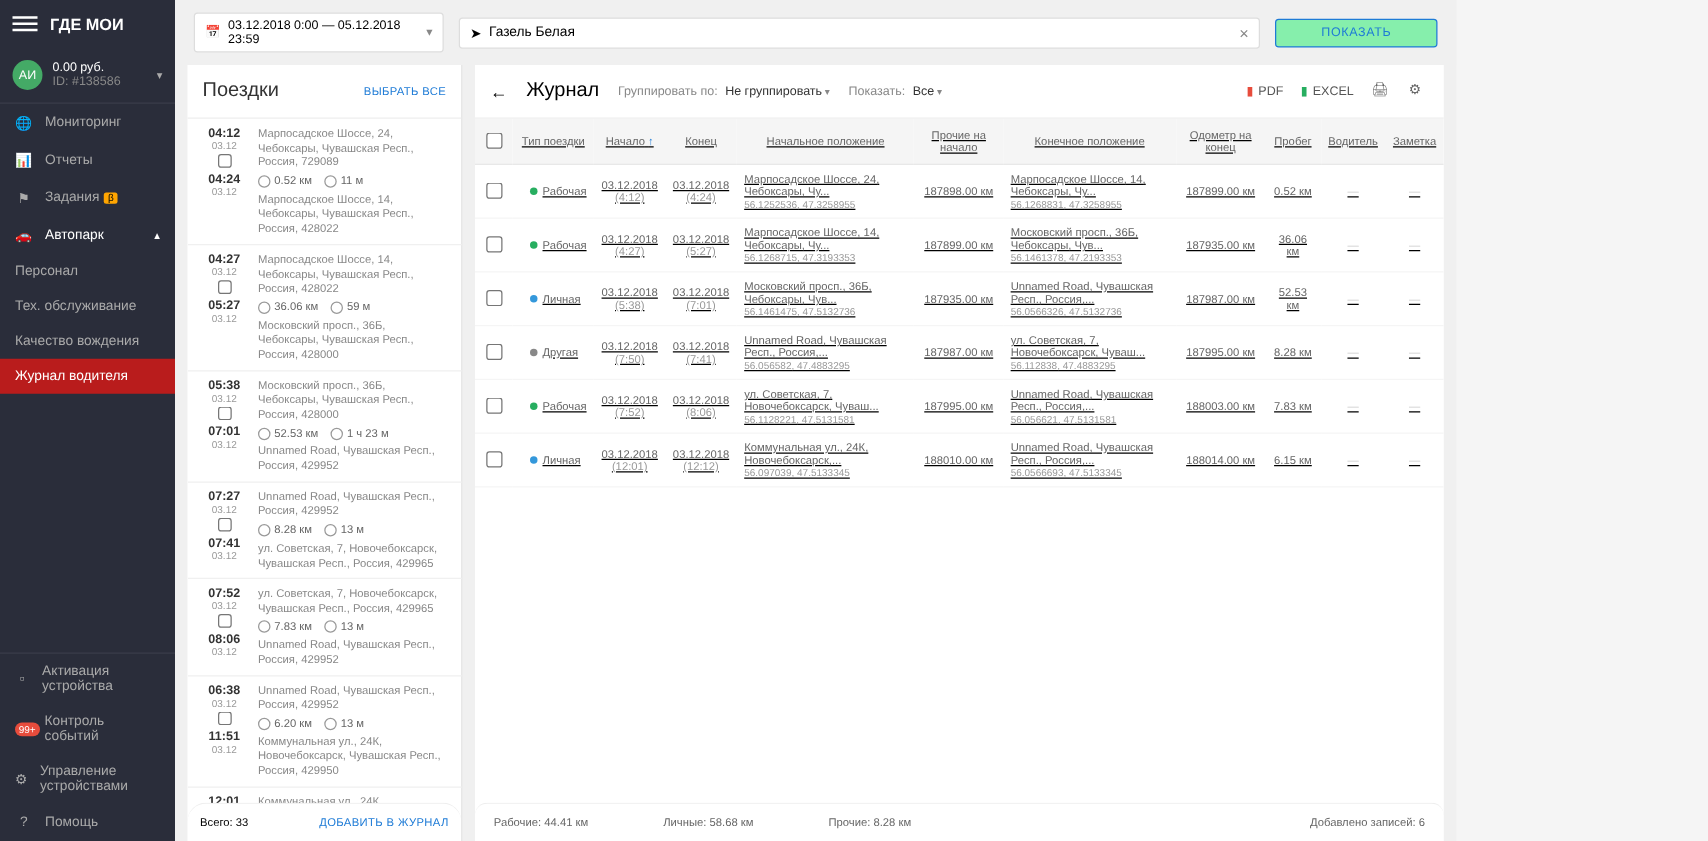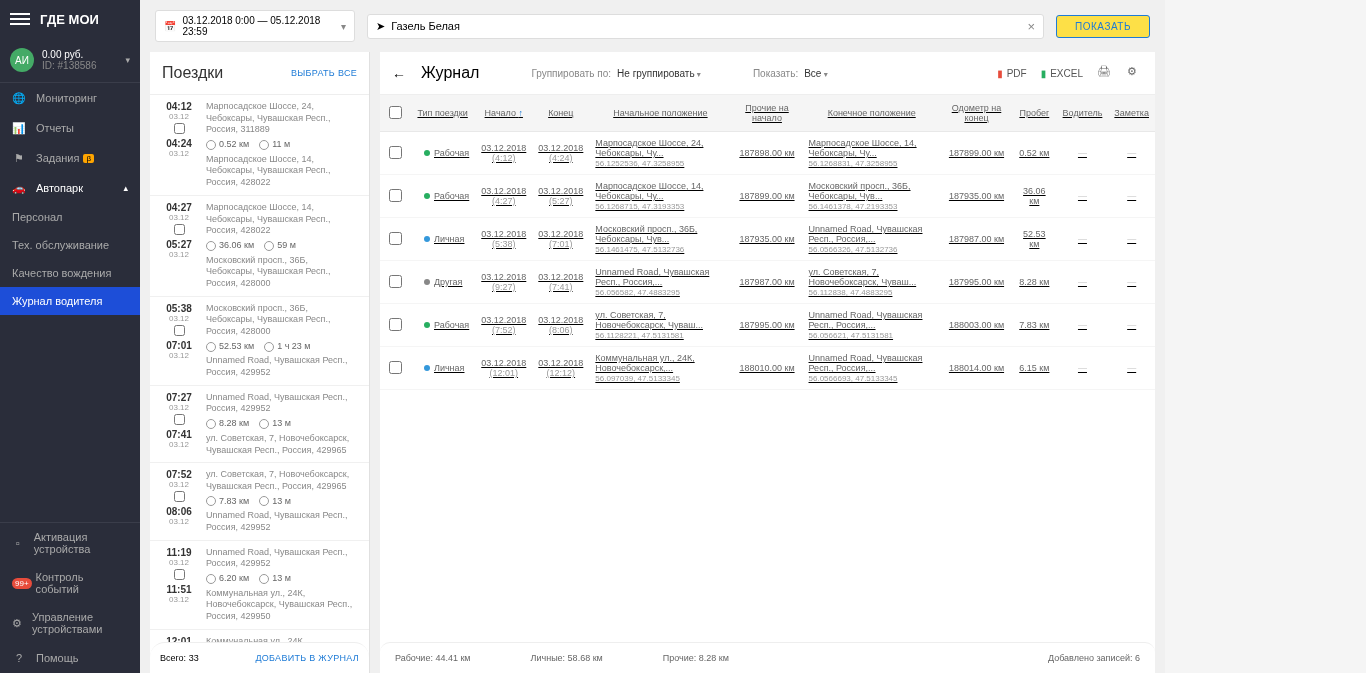--- a/index.html
+++ b/index.html
@@ -9,37 +9,37 @@
 .logo { display: flex; align-items: center; padding: 10px; color: #fff; font-size: 13px; font-weight: bold; }
 .hamburger { width: 20px; margin-right: 10px; cursor: pointer; }
 .hamburger span { display: block; height: 2px; background: #fff; margin: 3px 0; }
 .user-block { display: flex; align-items: center; padding: 10px; border-bottom: 1px solid #3a3d4a; }
 .avatar { width: 24px; height: 24px; border-radius: 50%; background: #4a6; color: #fff; display: flex; align-items: center; justify-content: center; font-size: 10px; margin-right: 8px; }
 .user-info { flex: 1; font-size: 10px; }
 .user-balance { color: #fff; }
 .user-id { color: #888; }
 .nav { flex: 1; overflow-y: auto; }
 .nav-item { display: flex; align-items: center; padding: 8px 12px; cursor: pointer; font-size: 11px; }
-.nav-item.active { background: #1d4ed8; color: #fff; }
+.nav-item.active { background: #b91c1c; color: #fff; }
 .nav-item.expanded { color: #fff; }
 .nav-sub { }
 .nav-icon { width: 16px; height: 16px; margin-right: 10px; display: inline-block; }
 .nav-chevron { margin-left: auto; font-size: 9px; }
 .badge-beta { background: #ffa500; color: #000; font-size: 8px; padding: 0 3px; border-radius: 2px; margin-left: 4px; }
 .nav-bottom { border-top: 1px solid #3a3d4a; }
 .badge-99 { background: #e74c3c; color: #fff; font-size: 8px; padding: 1px 3px; border-radius: 6px; margin-right: 4px; }
 
 .main { flex: 1; display: flex; flex-direction: column; background: #f0f0f0; }
 .topbar { display: flex; align-items: center; padding: 10px 15px; gap: 12px; background: #f0f0f0; }
 .date-picker { display: flex; align-items: center; background: #fff; border: 1px solid #ddd; padding: 4px 8px; border-radius: 3px; flex: 0 0 200px; font-size: 10px; }
 .date-picker .cal-icon { margin-right: 6px; }
 .object-picker { flex: 1; display: flex; align-items: center; background: #fff; border: 1px solid #ddd; padding: 4px 8px; border-radius: 3px; font-size: 11px; }
 .object-picker .arrow-icon { margin-right: 6px; }
 .object-picker .clear { margin-left: auto; cursor: pointer; font-size: 13px; color: #888; }
-.btn-show { background: #fde047; border: 1px solid #1e7bd6; color: #1e7bd6; padding: 5px 18px; border-radius: 3px; font-size: 10px; cursor: pointer; letter-spacing: 0.5px; }
+.btn-show { background: #86efac; border: 1px solid #1e7bd6; color: #1e7bd6; padding: 5px 36px; border-radius: 3px; font-size: 10px; cursor: pointer; letter-spacing: 0.5px; }
 
 .content { flex: 1; display: flex; overflow: hidden; }
 .trips-panel { width: 220px; background: #fff; border-right: 1px solid #e0e0e0; display: flex; flex-direction: column; margin-left: 10px; }
 .trips-header { display: flex; align-items: center; justify-content: space-between; padding: 12px; border-bottom: 1px solid #eee; }
 .trips-title { font-size: 16px; color: #333; }
 .select-all { color: #1e7bd6; font-size: 9px; cursor: pointer; letter-spacing: 0.3px; }
 .trips-list { flex: 1; overflow-y: auto; }
 .trip-item { display: flex; padding: 6px 10px; border-bottom: 1px solid #f0f0f0; font-size: 9px; }
 .trip-times { width: 38px; text-align: center; }
 .trip-time { font-size: 10px; color: #333; font-weight: bold; }
@@ -52,21 +52,21 @@
 .trip-stats span { display: flex; align-items: center; gap: 3px; }
 .stat-icon { width: 10px; height: 10px; border: 1px solid #999; border-radius: 50%; display: inline-block; }
 .trips-footer { display: flex; justify-content: space-between; padding: 10px; border-top: 1px solid #eee; font-size: 9px; border-radius: 15px; }
 .add-journal { color: #1e7bd6; cursor: pointer; letter-spacing: 0.3px; }
 
 .journal-panel { flex: 1; background: #fff; display: flex; flex-direction: column; margin: 0 10px; }
 .journal-header { display: flex; align-items: center; padding: 12px; gap: 15px; border-bottom: 1px solid #eee; }
 .back-arrow { cursor: pointer; font-size: 14px; }
 .journal-title { font-size: 16px; }
 .select-wrap { display: flex; align-items: center; gap: 6px; font-size: 10px; }
-.select-label { color: #888; margin-left: 37px; }
+.select-label { color: #888; }
 .select-val { color: #333; cursor: pointer; }
 .select-val::after { content: ' ▾'; color: #888; font-size: 8px; }
 .header-actions { margin-left: auto; display: flex; gap: 14px; align-items: center; }
 .export-btn { display: flex; align-items: center; gap: 4px; font-size: 10px; color: #555; cursor: pointer; }
 .icon-btn { width: 16px; height: 16px; cursor: pointer; color: #666; }
 
 .journal-table { flex: 1; overflow: auto; }
 table { width: 100%; border-collapse: collapse; font-size: 9px; text-decoration: underline; }
 thead th { background: #f5f5f5; padding: 8px 6px; text-align: center; color: #666; font-weight: normal; border-bottom: 1px solid #e8e8e8; }
 thead th:first-child { width: 30px; }
@@ -186,21 +186,21 @@
         <div class="trips-list" id="trips-list">
             <div class="trip-item">
     <div class="trip-times">
       <div class="trip-time">04:12</div>
       <div class="trip-date">03.12</div>
       <div class="trip-check"><input type="checkbox" style=""></div>
       <div class="trip-time">04:24</div>
       <div class="trip-date">03.12</div>
     </div>
     <div class="trip-details">
-      <div class="trip-addr">Марпосадское Шоссе, 24, Чебоксары, Чувашская Респ., Россия, 311889</div>
+      <div class="trip-addr">Марпосадское Шоссе, 24, Чебоксары, Чувашская Респ., Россия, 729089</div>
       <div class="trip-stats">
         <span><span class="stat-icon"></span>0.52 км</span>
         <span><span class="stat-icon"></span>11 м</span>
       </div>
       <div class="trip-addr">Марпосадское Шоссе, 14, Чебоксары, Чувашская Респ., Россия, 428022</div>
     </div>
             </div>
             <div class="trip-item">
     <div class="trip-times">
       <div class="trip-time">04:27</div>
@@ -264,21 +264,21 @@
       <div class="trip-addr">ул. Советская, 7, Новочебоксарск, Чувашская Респ., Россия, 429965</div>
       <div class="trip-stats">
         <span><span class="stat-icon"></span>7.83 км</span>
         <span><span class="stat-icon"></span>13 м</span>
       </div>
       <div class="trip-addr">Unnamed Road, Чувашская Респ., Россия, 429952</div>
     </div>
             </div>
             <div class="trip-item">
     <div class="trip-times">
-      <div class="trip-time">11:19</div>
+      <div class="trip-time">06:38</div>
       <div class="trip-date">03.12</div>
       <div class="trip-check"><input type="checkbox" style=""></div>
       <div class="trip-time">11:51</div>
       <div class="trip-date">03.12</div>
     </div>
     <div class="trip-details">
       <div class="trip-addr">Unnamed Road, Чувашская Респ., Россия, 429952</div>
       <div class="trip-stats">
         <span><span class="stat-icon"></span>6.20 км</span>
         <span><span class="stat-icon"></span>13 м</span>
@@ -389,21 +389,21 @@
     <td>187987.00 км</td>
     <td>52.53 км</td>
     <td><span class="dash">—</span></td>
     <td><span class="dash">—</span></td>
                 </tr>
                 <tr>
     <td><input type="checkbox" style=""></td>
     <td>
                     <div class="trip-type"><span class="dot dot-gray"></span>Другая</div>
                   </td>
-    <td>03.12.2018<br><span style="color:#999">(9:27)</span></td>
+    <td>03.12.2018<br><span style="color:#999">(7:50)</span></td>
     <td>03.12.2018<br><span style="color:#999">(7:41)</span></td>
     <td class="addr-cell">Unnamed Road, Чувашская Респ., Россия,...<br><span class="coords">56.056582, 47.4883295</span></td>
     <td>187987.00 км</td>
     <td class="addr-cell">ул. Советская, 7, Новочебоксарск, Чуваш...<br><span class="coords">56.112838, 47.4883295</span></td>
     <td>187995.00 км</td>
     <td>8.28 км</td>
     <td><span class="dash">—</span></td>
     <td><span class="dash">—</span></td>
                 </tr>
                 <tr>

